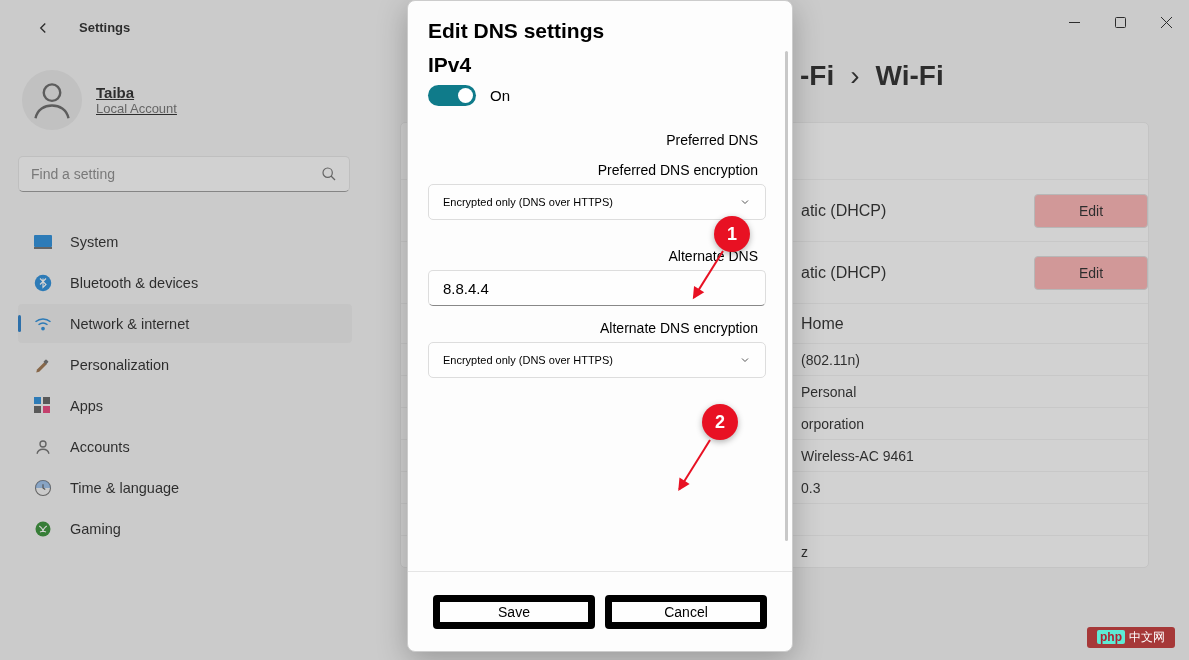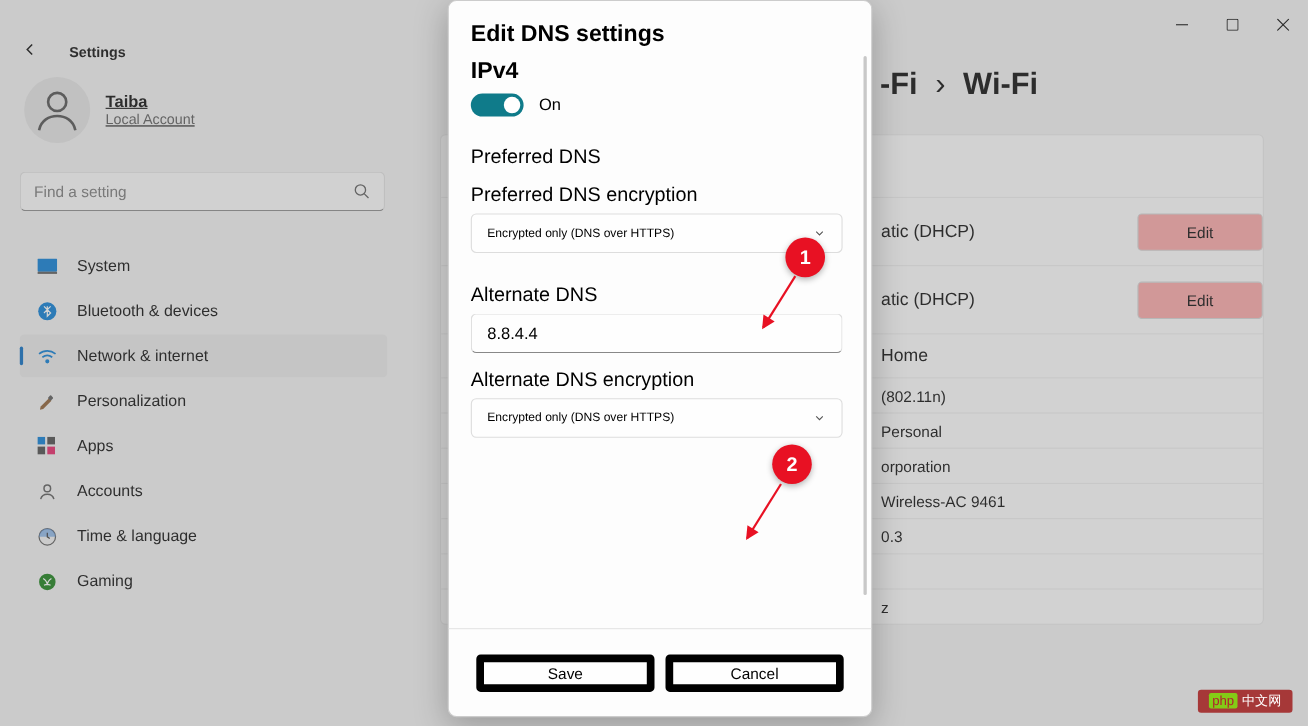--- a/index.html
+++ b/index.html
@@ -3,21 +3,21 @@
   <meta charset="utf-8">
   <style>
     * { margin: 0; padding: 0; box-sizing: border-box; font-family: 'Segoe UI', Tahoma, sans-serif; }
     body { width: 1189px; height: 660px; overflow: hidden; position: relative; background: #f3f3f3; }
 
     
     .titlebar { position: absolute; top: 0; right: 0; height: 44px; display: flex; align-items: center; }
     .titlebar .win-btn { width: 46px; height: 44px; display: flex; align-items: center; justify-content: center; font-size: 15px; color: #000; cursor: default; }
 
     
-    .header { position: absolute; top: 0; left: 0; height: 55px; display: flex; align-items: flex-end; padding-left: 17px; }
+    .header { position: absolute; top: 0; left: 16px; height: 55px; display: flex; align-items: center; padding-left: 17px; }
     .back-btn { width: 20px; height: 20px; display: flex; align-items: center; justify-content: center; margin-right: 26px; }
     .app-title { font-size: 13px; font-weight: 600; }
 
     
     .sidebar { position: absolute; top: 70px; left: 18px; width: 340px; }
     .user-block { display: flex; align-items: center; margin-bottom: 26px; padding-left: 4px; text-decoration: underline; }
     .avatar { width: 60px; height: 60px; border-radius: 50%; background: #e3e3e3; display: flex; align-items: center; justify-content: center; margin-right: 14px; }
     .user-name { font-size: 15px; font-weight: 600; }
     .user-type { font-size: 13px; color: #555; }
 
@@ -47,21 +47,21 @@
     
     .dialog { position: absolute; left: 407px; top: 0; width: 386px; height: 652px; background: #fdfdfd; border: 1px solid #ccc; border-radius: 8px; box-shadow: 0 8px 30px rgba(0,0,0,0.25); display: flex; flex-direction: column; }
     .dialog-body { flex: 1; padding: 18px 34px 0 20px; overflow: hidden; position: relative; }
     .dialog-title { font-size: 21px; font-weight: 600; margin-bottom: 10px; }
     .dialog-subtitle { font-size: 21px; font-weight: 600; margin-bottom: 8px; }
     .toggle-row { display: flex; align-items: center; gap: 14px; margin-bottom: 26px; }
     .toggle { width: 48px; height: 21px; background: #0f7b8a; border-radius: 11px; position: relative; }
     .toggle-knob { position: absolute; right: 3px; top: 3px; width: 15px; height: 15px; background: #fff; border-radius: 50%; }
     .toggle-label { font-size: 15px; }
     .field-group { margin-bottom: 14px; }
-    .field-label { font-size: 18px; margin-bottom: 6px; display: block; }
+    .field-label { font-size: 14px; margin-bottom: 6px; display: block; text-align: right; }
     .text-input { width: 338px; height: 36px; background: #fefefe; border: 1px solid #ddd; border-bottom: 1px solid #888; border-radius: 5px; padding: 0 14px; font-size: 15px; outline: none; }
     .select-input { width: 338px; height: 36px; background: #fefefe; border: 1px solid #ddd; border-radius: 5px; padding: 0 14px; font-size: 11px; display: flex; align-items: center; justify-content: space-between; margin-bottom: 28px; }
     .chevron { font-size: 12px; color: #666; }
 
     .dialog-footer { border-top: 1px solid #e5e5e5; height: 80px; display: flex; align-items: center; justify-content: center; gap: 10px; }
     .dlg-btn { width: 162px; height: 34px; background: #fefefe; border: 7px solid #000000; border-radius: 4px; font-size: 14px; cursor: default; }
 
     .scroll-indicator { position: absolute; right: 4px; top: 50px; bottom: 10px; width: 3px; background: #c8c8c8; border-radius: 2px; height: 490px; }
 
     
@@ -314,14 +314,14 @@
     <span>1</span>
   </div>
 <div class="arrow" style="left:722px; top:251px; transform:rotate(32deg); height:55px;"></div>
 
 <div class="annot" style="left:702px; top:404px;">
     <span>2</span>
   </div>
 <div class="arrow" style="left:709px; top:440px; transform:rotate(32deg); height:58px;"></div>
 
 <div class="watermark">
-  <span style="background:#84cc16;color:#b02030;border-radius:2px;padding:0 3px;font-weight:400;margin-right:4px;">php</span>中文网
+  <span style="background:#5eead4;color:#b02030;border-radius:2px;padding:0 3px;font-weight:700;margin-right:4px;">php</span>中文网
 </div>
 
 </body></html>

